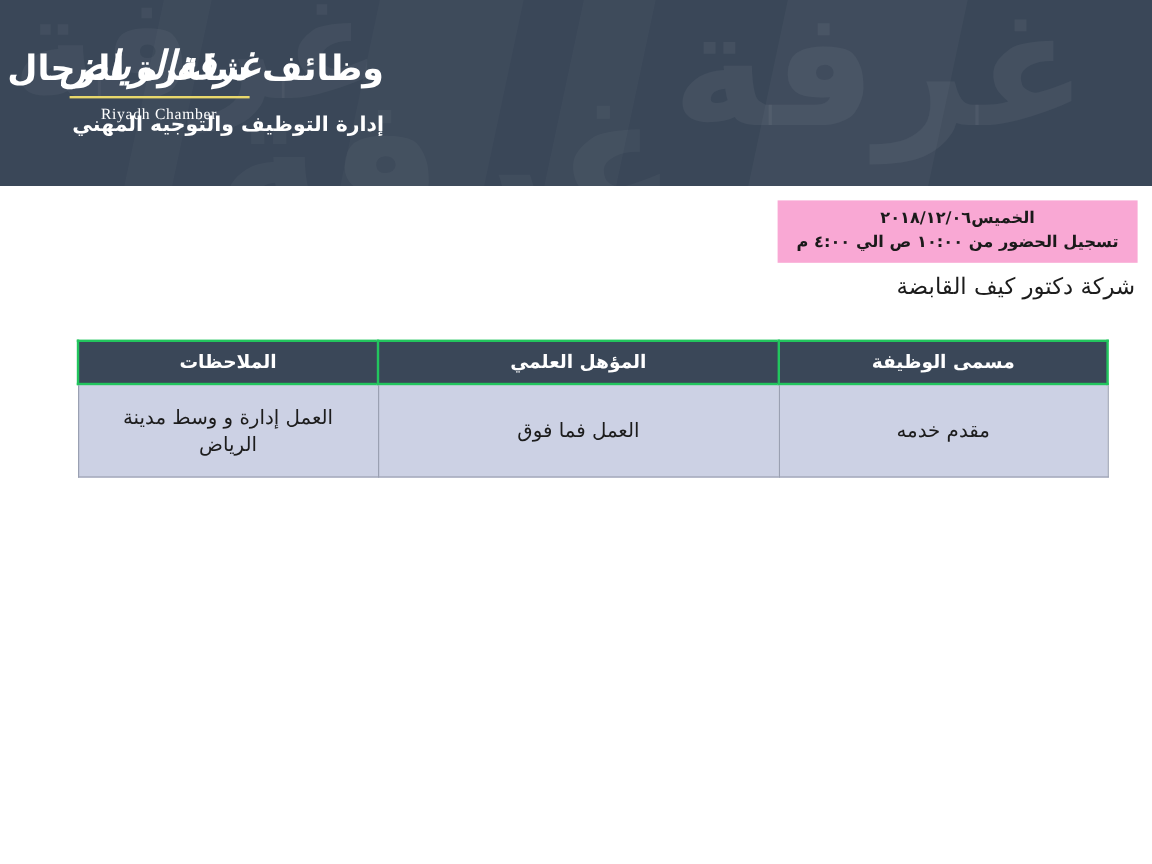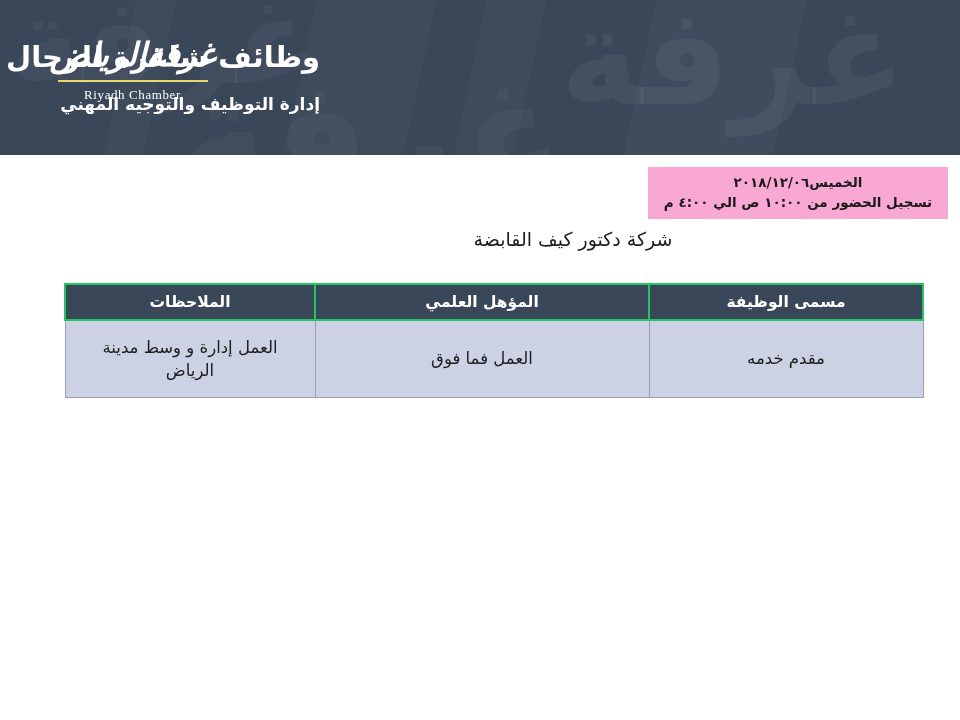--- a/index.html
+++ b/index.html
@@ -117,21 +117,20 @@
     font-weight: bold;
     line-height: 1.45;
   }
 
   
   .company-name {
     position: absolute;
     top: 228px;
     right: 0;
     width: 760px;
-    text-align: center;
     font-size: 19px;
     color: #1c1c1c;
     direction: rtl;
     padding-right: 14px;
     box-sizing: border-box;
   }
 
   
   .jobs-table {
     position: absolute;

